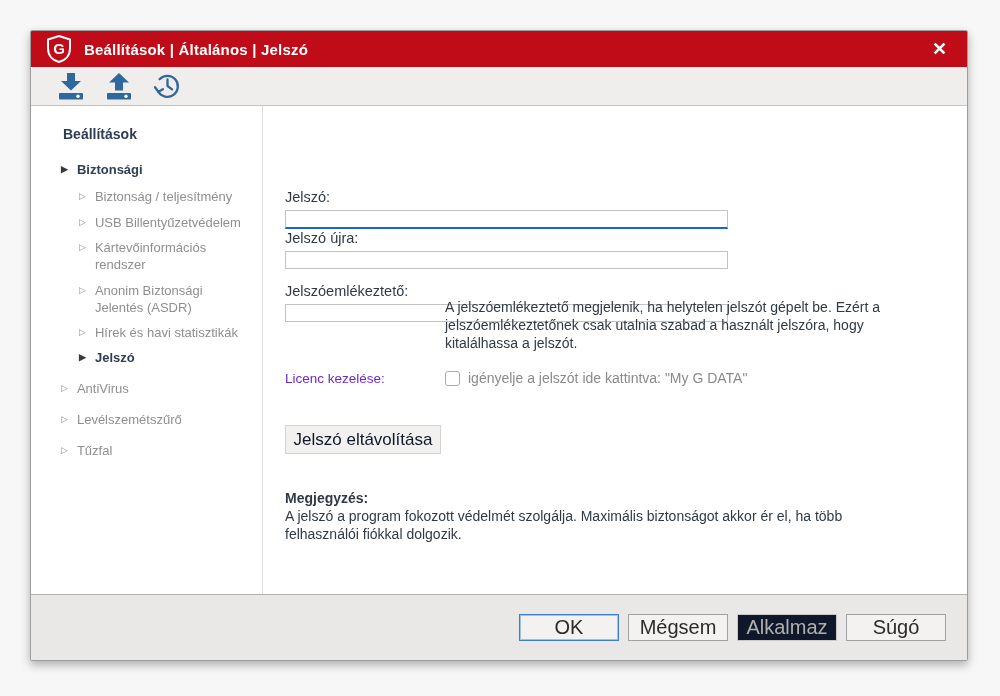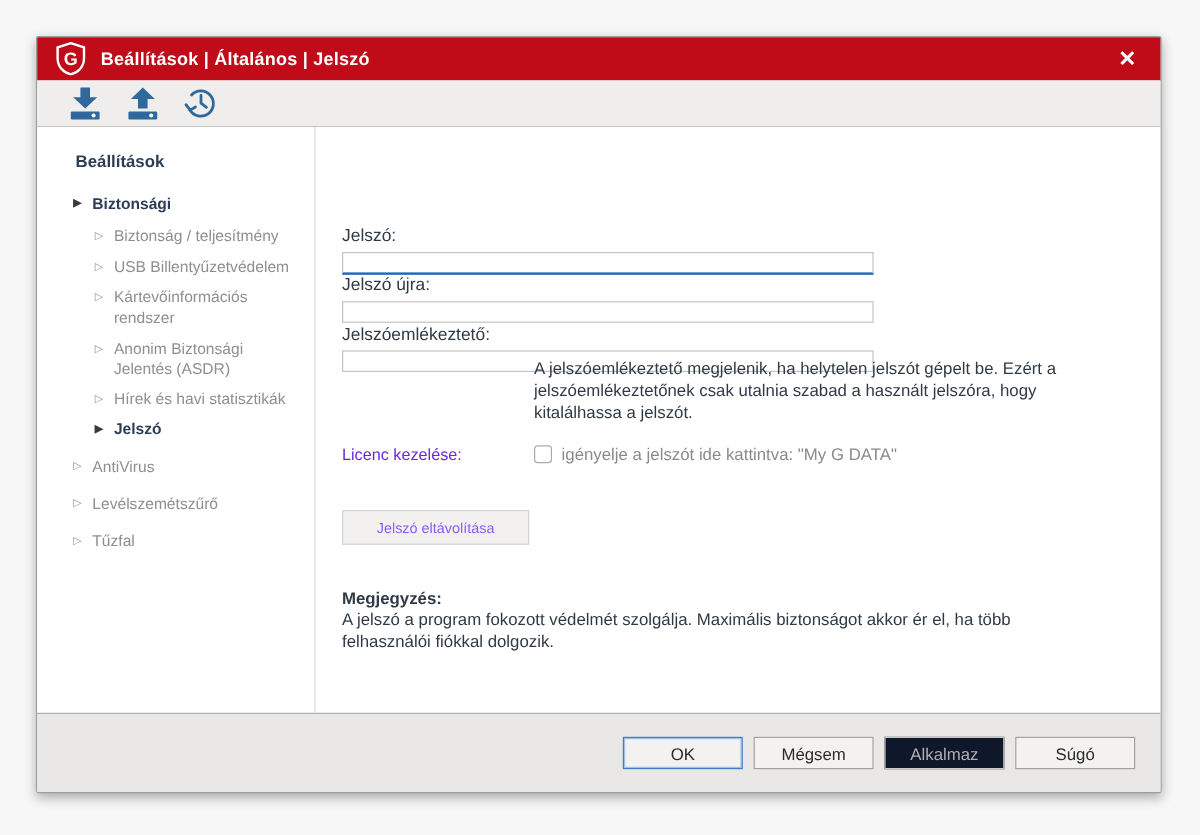--- a/index.html
+++ b/index.html
@@ -43,31 +43,31 @@
   .form-row input { width:443px; height:26px; border:1px solid #c3c3c3; background:#fff;
                     padding:0 6px; font-size:14px; font-family:inherit; outline:none; }
   .form-row input.focused { border-bottom:2px solid #1769c0; }
   .hint { position:absolute; left:182px; top:192px; width:462px; font-size:14px; line-height:18px; }
   .license-row { position:absolute; left:22px; top:264px; display:flex; align-items:center; }
   .license-label { width:160px; color:#6d28d9; font-size:13.5px; }
   .checkbox { width:15px; height:15px; border:1px solid #ababab; border-radius:3px;
               background:#fff; margin-right:8px; flex:0 0 auto; cursor:pointer; }
   .checkbox-label { color:#8a8a8a; font-size:14px; cursor:pointer; }
   .remove-btn { position:absolute; left:22px; top:319px; width:156px; height:29px;
-                background:#f2f1f0; border:1px solid #d5d3d1; color:#8b5cf6;
-                font-size:12px; font-family:inherit; }
+                background:#f2f1f0; border:1px solid #d5d3d1; color:#0f172a;
+                font-size:17px; font-family:inherit; }
   .note { position:absolute; left:22px; top:383px; width:590px; font-size:14px; line-height:18px; }
   .note-title { font-weight:bold; }
 
   
   .footer { height:66px; flex:0 0 auto; background:#e9e8e6; border-top:1px solid #b3b1ae;
             display:flex; align-items:center; justify-content:flex-end; gap:9px;
             padding-right:21px; }
   .f-btn { width:100px; height:27px; background:#f3f2f1; border:1px solid #a3a19f;
-           font-size:14px; color:#2b2b2b; font-family:inherit; cursor:pointer; }
+           font-size:20px; color:#2b2b2b; font-family:inherit; cursor:pointer; }
   .f-btn.primary { border:1px solid #3d7ec6; box-shadow:inset 0 0 0 1px #9fc3e8; }
   .f-btn.disabled { color:#b1afad; border-color:#cbc9c7; background:#0f172a; }
 </style>
 </head>
 <body>
 
 <div class="window">
 
   <div class="titlebar">
     <span class="logo">
@@ -154,21 +154,21 @@
     <div class="content">
 
       <div class="form-row" style="top:78px">
         <label>Jelszó:</label>
         <input class="focused" type="password" value="" style="">
       </div>
       <div class="form-row" style="top:119px">
         <label>Jelszó újra:</label>
         <input type="password" value="" style="">
       </div>
-      <div class="form-row" style="top:160px">
+      <div class="form-row" style="top:172px">
         <label>Jelszóemlékeztető:</label>
         <input type="text" value="" style="">
       </div>
 
       <div class="hint">A jelszóemlékeztető megjelenik, ha helytelen jelszót gépelt be. Ezért a jelszóemlékeztetőnek csak utalnia szabad a használt jelszóra, hogy kitalálhassa a jelszót.</div>
 
       <div class="license-row">
         <span class="license-label">Licenc kezelése:</span>
         <span class="checkbox"></span>
         <span class="checkbox-label">igényelje a jelszót ide kattintva: "My G DATA"</span>

